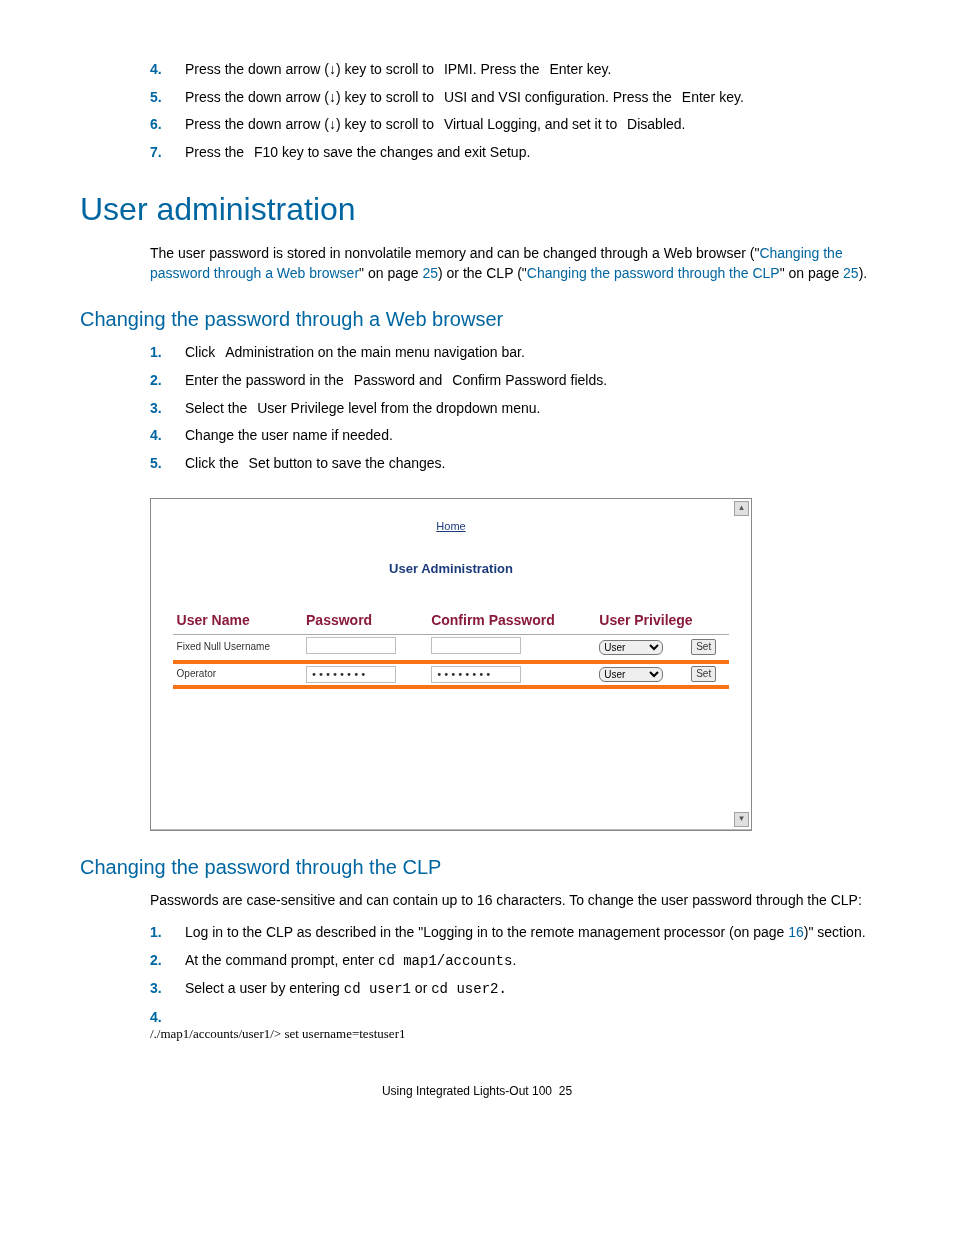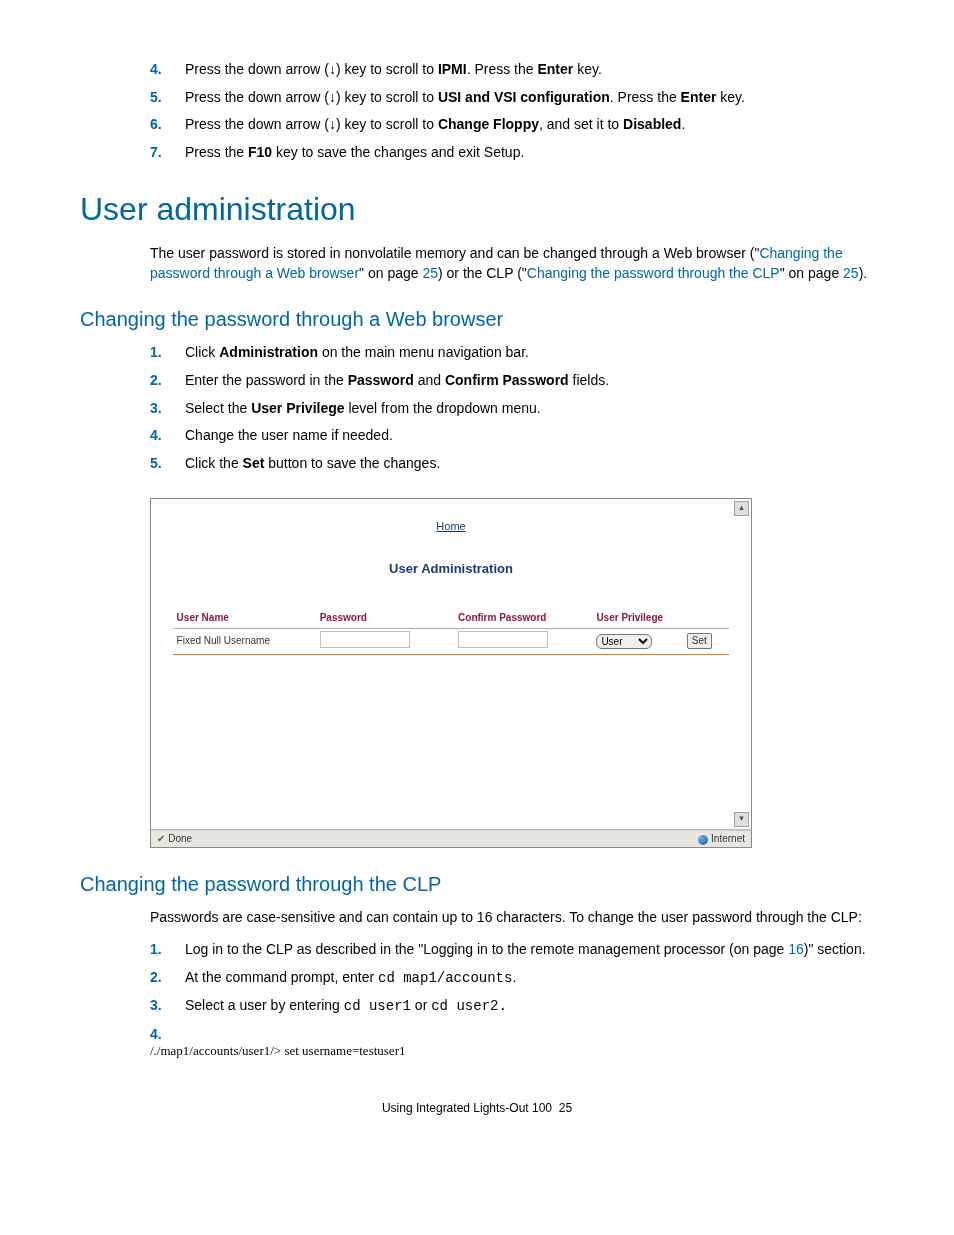--- a/index.html
+++ b/index.html
@@ -40,21 +40,21 @@
     color: #0066a1;
     font-size: 20px;
     margin: 22px 0 10px 0;
   }
   .para {
     margin: 8px 0 12px 70px;
   }
   .link {
     color: #0066a1;
   }
-  .bold { font-weight: bold; }
+  .bold { font-weight: normal; margin-left: 6px; }
   .code { font-family: "Courier New", monospace; }
   .codeblock {
     font-family: Liberation Serif, serif;
     margin: 2px 0 0 70px;
     font-size: 13px;
   }
   
   .shot {
     margin: 15px 0 10px 70px;
     width: 600px;
@@ -84,45 +84,45 @@
     margin-bottom: 30px;
   }
   .shot table {
     width: 96%;
     margin: 0 auto;
     border-collapse: collapse;
   }
   .shot th {
     text-align: left;
     color: #8a1a3a;
-    font-size: 10px;
+    font-size: 14px;
     font-weight: bold;
     padding: 3px 4px;
     border-bottom: 1px solid #aaa;
   }
   .shot td {
     padding: 2px 4px;
-    border-bottom: 1px solid #f97316;
+    border-bottom: 4px solid #f97316;
     font-size: 10px;
     vertical-align: middle;
   }
   .shot .pwcell {
     font-family: monospace;
     letter-spacing: 1px;
     border: 1px solid #bfbfbf;
     background: #fff;
     padding: 1px 4px;
     display: inline-block;
     width: 80px;
     height: 13px;
     line-height: 13px;
   }
   .shot select {
     font-size: 10px;
-    width: 56px;
+    width: 64px;
     border-radius: 6px;
   }
   .shot .setbtn {
     display: inline-block;
     border: 1px solid #777;
     background: #eee;
     padding: 0 4px;
     font-size: 10px;
     border-radius: 2px;
   }
@@ -159,21 +159,21 @@
     font-size: 12px;
     margin-top: 40px;
   }
 </style>
 </head>
 <body>
 
 <ul class="ol-top">
   <li><span class="num">4.</span><span>Press the down arrow (↓) key to scroll to </span><span class="bold">IPMI</span><span>. Press the </span><span class="bold">Enter</span><span> key.</span></li>
   <li><span class="num">5.</span><span>Press the down arrow (↓) key to scroll to </span><span class="bold">USI and VSI configuration</span><span>. Press the </span><span class="bold">Enter</span><span> key.</span></li>
-  <li><span class="num">6.</span><span>Press the down arrow (↓) key to scroll to </span><span class="bold">Change Floppy</span><span>, and set it to </span><span class="bold">Disabled</span><span>.</span></li>
+  <li><span class="num">6.</span><span>Press the down arrow (↓) key to scroll to </span><span class="bold">Virtual Logging</span><span>, and set it to </span><span class="bold">Disabled</span><span>.</span></li>
   <li><span class="num">7.</span><span>Press the </span><span class="bold">F10</span><span> key to save the changes and exit Setup.</span></li>
 </ul>
 
 <h1>User administration</h1>
 
 <p class="para">
   <span>The user password is stored in nonvolatile memory and can be changed through a Web browser ("</span><span class="link">Changing the password through a Web browser</span><span>" on page </span><span class="link">25</span><span>) or the CLP ("</span><span class="link">Changing the password through the CLP</span><span>" on page </span><span class="link">25</span><span>).</span>
 </p>
 
 <h2>Changing the password through a Web browser</h2>
@@ -200,26 +200,29 @@
         <th>Confirm Password</th>
         <th colspan="2">User Privilege</th>
       </tr>
       <tr>
         <td>Fixed Null Username</td>
         <td><span class="pwcell"></span></td>
         <td><span class="pwcell"></span></td>
         <td><select><option>User</option></select></td>
         <td><span class="setbtn">Set</span></td>
       </tr>
+      <tr>
+        <td>Operator</td>
+        <td><span class="pwcell">••••••••</span></td>
+        <td><span class="pwcell">••••••••</span></td>
+        <td><select><option>User</option></select></td>
+        <td><span class="setbtn">Set</span></td>
+      </tr>
     </tbody>
       </table>
-  </div>
-  <div class="shot-status">
-    <span><span style="color:#2a7a2a;">✔</span> <span>Done</span></span>
-    <span><span class="globe"></span><span>Internet</span></span>
   </div>
 </div>
 
 <h2>Changing the password through the CLP</h2>
 
 <p class="para">Passwords are case-sensitive and can contain up to 16 characters. To change the user password through the CLP:</p>
 
 <ul class="ol-top">
   <li><span class="num">1.</span><span>Log in to the CLP as described in the "Logging in to the remote management processor (on page </span><span class="link">16</span><span>)" section.</span></li>
   <li><span class="num">2.</span><span>At the command prompt, enter </span><span class="code">cd map1/accounts</span><span>.</span></li>

